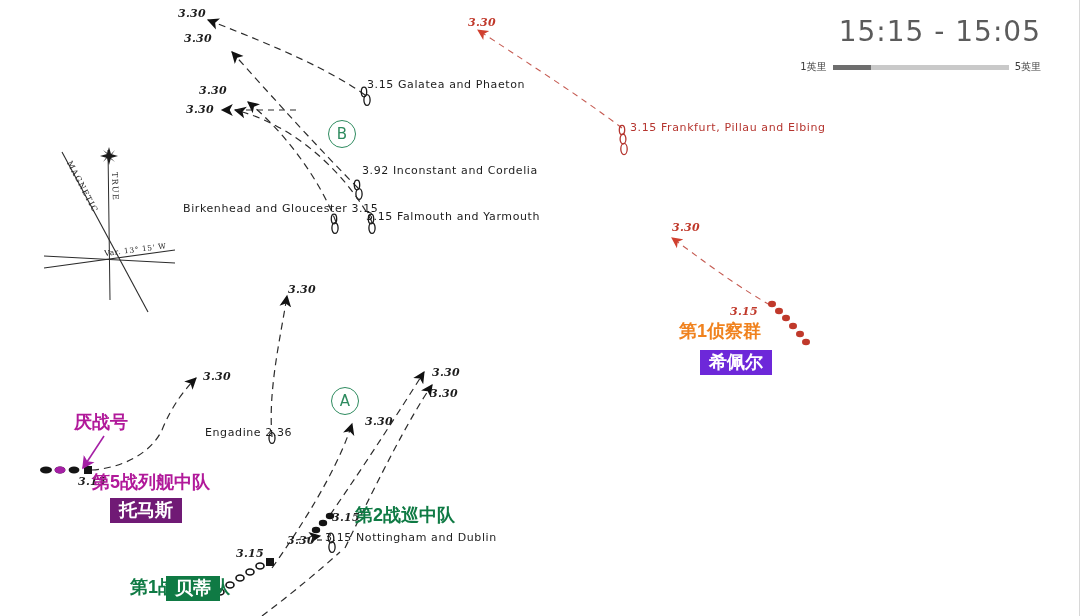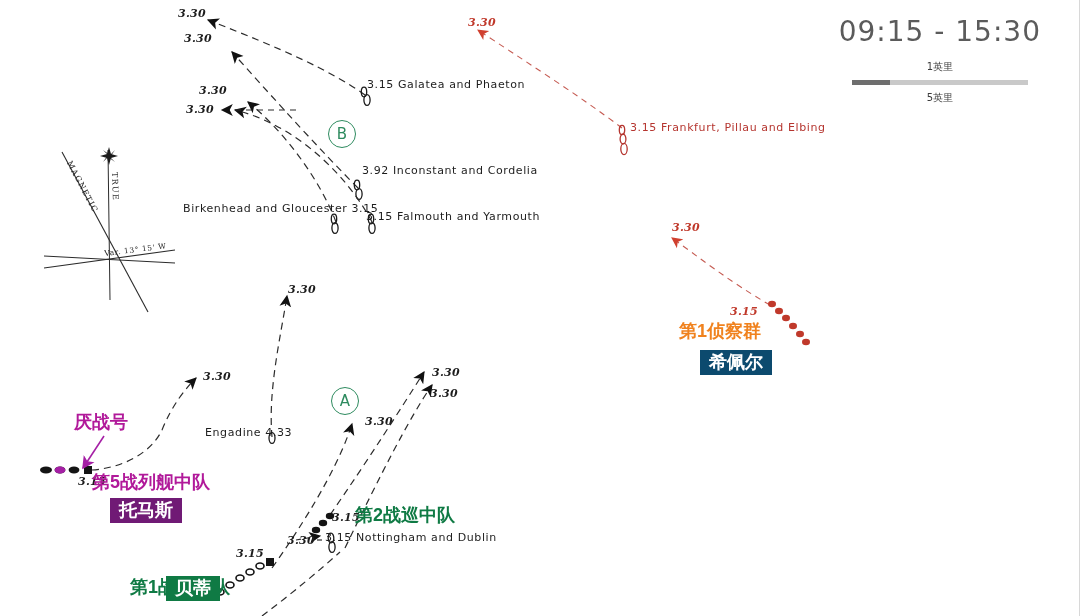--- a/index.html
+++ b/index.html
@@ -61,21 +61,21 @@
     font-size: 18px;
     color: #ffffff;
     padding: 3px 9px 4px 9px;
     display: inline-block;
   }
   .c-purple { color: #b1199a; }
   .bg-purple { background: #701a75; }
   .c-green  { color: #0f7a44; }
   .bg-green { background: #0f7a44; }
   .c-orange { color: #f0821e; }
-  .bg-orange{ background: #0c4a6e; }
+  .bg-orange{ background: #6d28d9; }
 
   
   #title-block {
     position: absolute;
     right: 38px;
     top: 18px;
     text-align: right;
   }
   #map-title {
     font-family: "DejaVu Sans", sans-serif;
@@ -83,21 +83,20 @@
     color: #5b5b5b;
     letter-spacing: 1px;
     line-height: 1;
   }
   #scale-bar-wrap {
     margin-top: 14px;
     display: flex;
     align-items: center;
     justify-content: flex-end;
     gap: 6px;
-    flex-direction: column;
   }
   .scale-end {
     font-family: "DejaVu Sans", sans-serif;
     font-size: 10px;
     color: #3a3a3a;
   }
   #scale-track {
     width: 176px;
     height: 5px;
     background: #c9c9c9;
@@ -249,21 +248,21 @@
       <line x1="44" y1="268" x2="175" y2="250" stroke="#2b2b2b" stroke-width="1.1"></line>
       <line x1="44" y1="256" x2="175" y2="263" stroke="#2b2b2b" stroke-width="1"></line>
       <g transform="translate(109,156)">
         <path d="M0,-9 L2,-2 L9,0 L2,2 L0,9 L-2,2 L-9,0 L-2,-2 Z" fill="#1b1b1b"></path>
         <path d="M-6,-6 L1,-1 L6,-6 L1,1 L6,6 L-1,1 L-6,6 L-1,-1 Z" fill="#1b1b1b"></path>
       </g>
     </g>
   </svg>
 
   <div id="title-block">
-    <div id="map-title">09:15 - 15:30</div>
+    <div id="map-title">15:15 - 15:05</div>
     <div id="scale-bar-wrap">
       <span class="scale-end">1英里</span>
       <span id="scale-track">
         <span id="scale-fill"></span>
       </span>
       <span class="scale-end">5英里</span>
     </div>
   </div>
 
   <div class="circ-marker" style="left:328px; top:120px;">B</div>
@@ -287,21 +286,21 @@
   <div class="lbl time-tick" style="left:332px; top:512px;">3.15</div>
   <div class="lbl time-tick" style="left:287px; top:535px;">3.30</div>
   <div class="lbl time-tick red" style="left:468px; top:17px;">3.30</div>
   <div class="lbl time-tick red" style="left:672px; top:222px;">3.30</div>
   <div class="lbl time-tick red" style="left:730px; top:306px;">3.15</div>
 
   <div class="lbl chart-label" style="left:367px; top:79px;">3.15 Galatea and Phaeton</div>
   <div class="lbl chart-label" style="left:362px; top:165px;">3.92 Inconstant and Cordelia</div>
   <div class="lbl chart-label" style="left:183px; top:203px;">Birkenhead and Gloucester 3.15</div>
   <div class="lbl chart-label" style="left:366px; top:211px;">3.15 Falmouth and Yarmouth</div>
-  <div class="lbl chart-label" style="left:205px; top:427px;">Engadine 4.33</div>
+  <div class="lbl chart-label" style="left:205px; top:427px;">Engadine 2.36</div>
   <div class="lbl chart-label" style="left:325px; top:532px;">3.15 Nottingham and Dublin</div>
   <div class="lbl chart-label red" style="left:630px; top:122px;">3.15 Frankfurt, Pillau and Elbing</div>
 
   <div class="lbl cn-text c-purple" style="left:74px; top:413px;">厌战号</div>
   <svg style="position:absolute; left:78px; top:434px; width:40px; height:42px;">
     <defs>
       <marker id="ah-purple" markerWidth="9" markerHeight="9" refX="7" refY="4.5" orient="auto">
         <path d="M0,0.5 L8,4.5 L0,8.5 L2,4.5 Z" fill="#a51fa5"></path>
       </marker>
     </defs>

